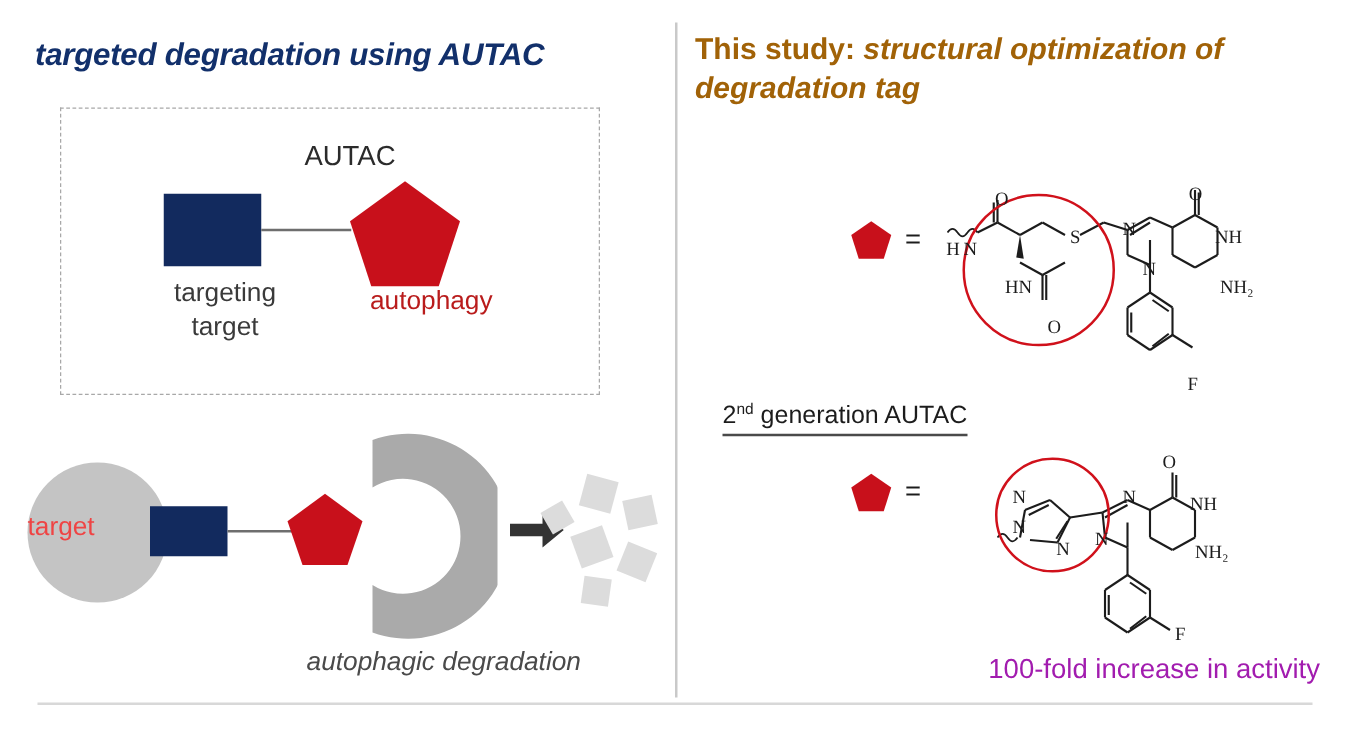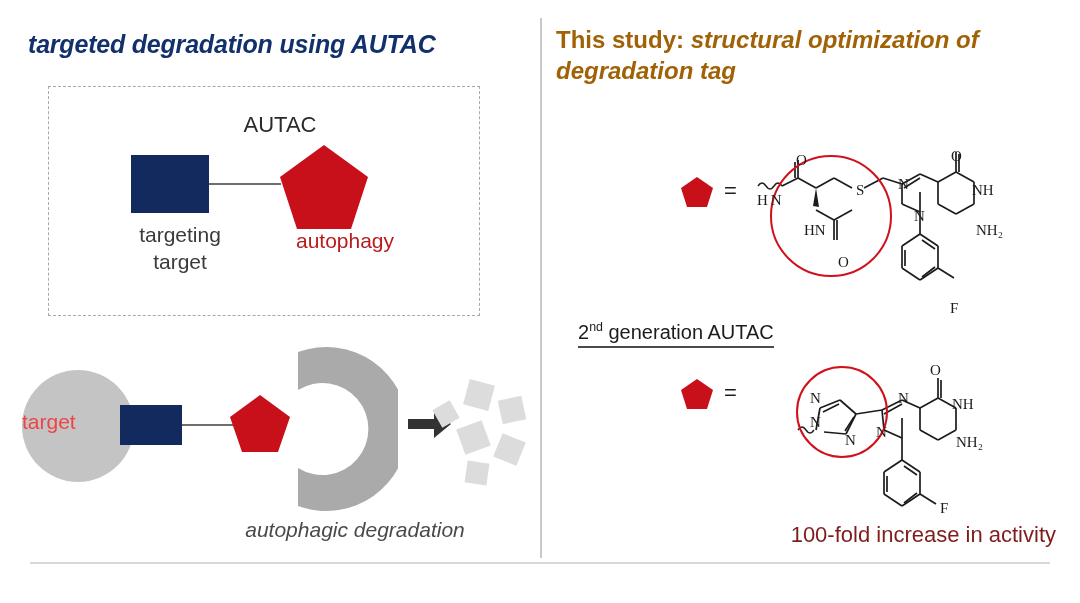--- a/index.html
+++ b/index.html
@@ -234,21 +234,21 @@
     color: #1c1c1c;
     font-family: "Liberation Serif", serif;
   }
   .activity-note {
     position: absolute;
     left: 600px;
     top: 522px;
     width: 456px;
     text-align: right;
     font-size: 22px;
-    color: #7f1d1d;
+    color: #a21caf;
     font-weight: normal;
   }
 </style>
 </head>
 <body>
 
 <div id="figure">
 
   <div class="panel-divider"></div>
   <div class="bottom-rule"></div>

